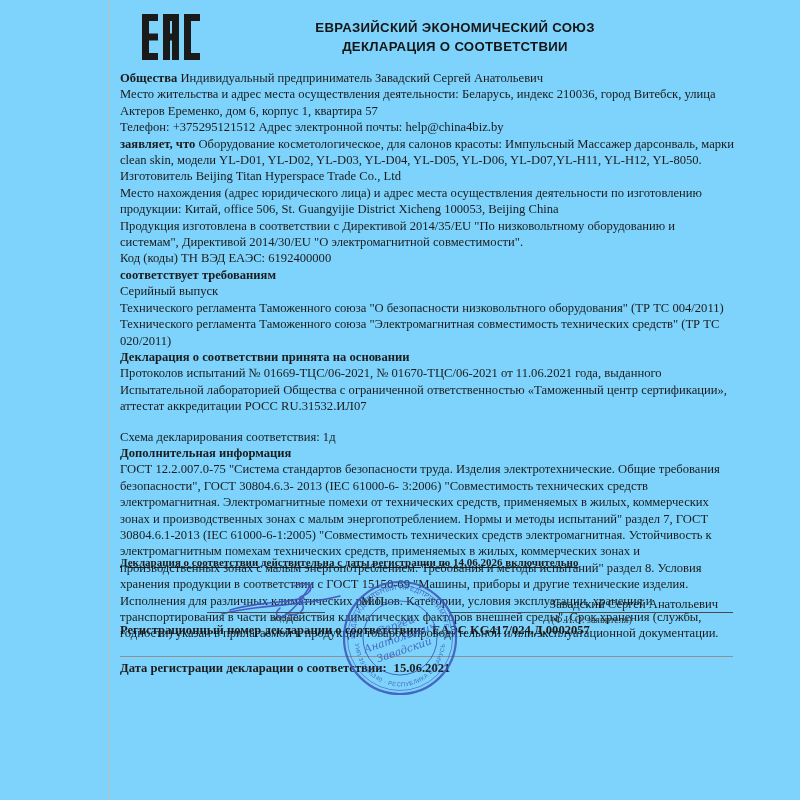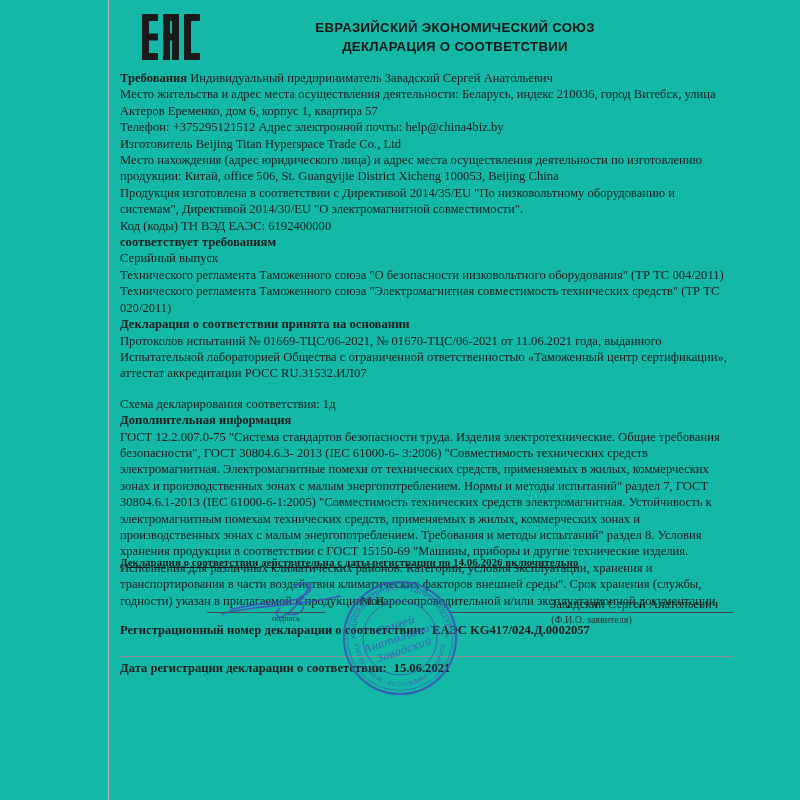--- a/index.html
+++ b/index.html
@@ -1,17 +1,17 @@
 <!DOCTYPE html>
 <html><head>
 <meta charset="utf-8">
 <style>
   html,body { margin:0; padding:0; background:#ffffff; }
   body { width:800px; height:800px; font-family:"Liberation Serif", serif; color:#1b1b1b; }
-  .page { position:relative; width:800px; height:800px; background:#14b8a6; overflow:hidden; }
+  .page { position:relative; width:800px; height:800px; background:#7dd3fc; overflow:hidden; }
 
   .scan-edge { position:absolute; left:108px; top:0; width:1px; height:800px; background:#bdbdbd; }
 
   .eac-logo { position:absolute; left:142px; top:14px; }
 
   .titles { position:absolute; left:250px; top:19px; width:410px; text-align:center;
             font-family:"Liberation Sans", sans-serif; font-weight:bold;
             font-size:13.2px; line-height:18.5px; letter-spacing:0.3px; color:#151515; }
 
   .body-text { position:absolute; left:120px; top:70px; width:614px;
@@ -67,23 +67,24 @@
       <rect x="42" y="39" width="16" height="7"></rect>
     </g>
   </svg>
 
   <div class="titles">
     <div>ЕВРАЗИЙСКИЙ ЭКОНОМИЧЕСКИЙ СОЮЗ</div>
     <div>ДЕКЛАРАЦИЯ О СООТВЕТСТВИИ</div>
   </div>
 
   <div class="body-text">
-      <p><span class="b">Требования</span><span> Индивидуальный предприниматель Завадский Сергей Анатольевич</span></p>
+      <p><span class="b">Общества</span><span> Индивидуальный предприниматель Завадский Сергей Анатольевич</span></p>
       <p><span>Место жительства и адрес места осуществления деятельности: Беларусь, индекс 210036, город Витебск, улица Актеров Еременко, дом 6, корпус 1, квартира 57</span></p>
       <p><span>Телефон: +375295121512 Адрес электронной почты: help@china4biz.by</span></p>
+      <p><span class="b">заявляет, что</span><span> Оборудование косметологическое, для салонов красоты: Импульсный Массажер дарсонваль, марки clean skin, модели YL-D01, YL-D02, YL-D03, YL-D04, YL-D05, YL-D06, YL-D07,YL-H11, YL-H12, YL-8050.</span></p>
       <p><span>Изготовитель Beijing Titan Hyperspace Trade Co., Ltd</span></p>
       <p><span>Место нахождения (адрес юридического лица) и адрес места осуществления деятельности по изготовлению продукции: Китай, office 506, St. Guangyijie District Xicheng 100053, Beijing China</span></p>
       <p><span>Продукция изготовлена в соответствии с Директивой 2014/35/EU "По низковольтному оборудованию и системам", Директивой 2014/30/EU "О электромагнитной совместимости".</span></p>
       <p><span>Код (коды) ТН ВЭД ЕАЭС: 6192400000</span></p>
       <p><span class="b">соответствует требованиям</span></p>
       <p><span>Серийный выпуск</span></p>
       <p><span>Технического регламента Таможенного союза "О безопасности низковольтного оборудования" (ТР ТС 004/2011)</span></p>
       <p><span>Технического регламента Таможенного союза "Электромагнитная совместимость технических средств" (ТР ТС 020/2011)</span></p>
       <p><span class="b">Декларация о соответствии принята на основании</span></p>
       <p><span>Протоколов испытаний № 01669-ТЦС/06-2021, № 01670-ТЦС/06-2021 от 11.06.2021 года, выданного Испытательной лабораторией Общества с ограниченной ответственностью «Таможенный центр сертификации», аттестат аккредитации РОСС RU.31532.ИЛ07</span></p>

